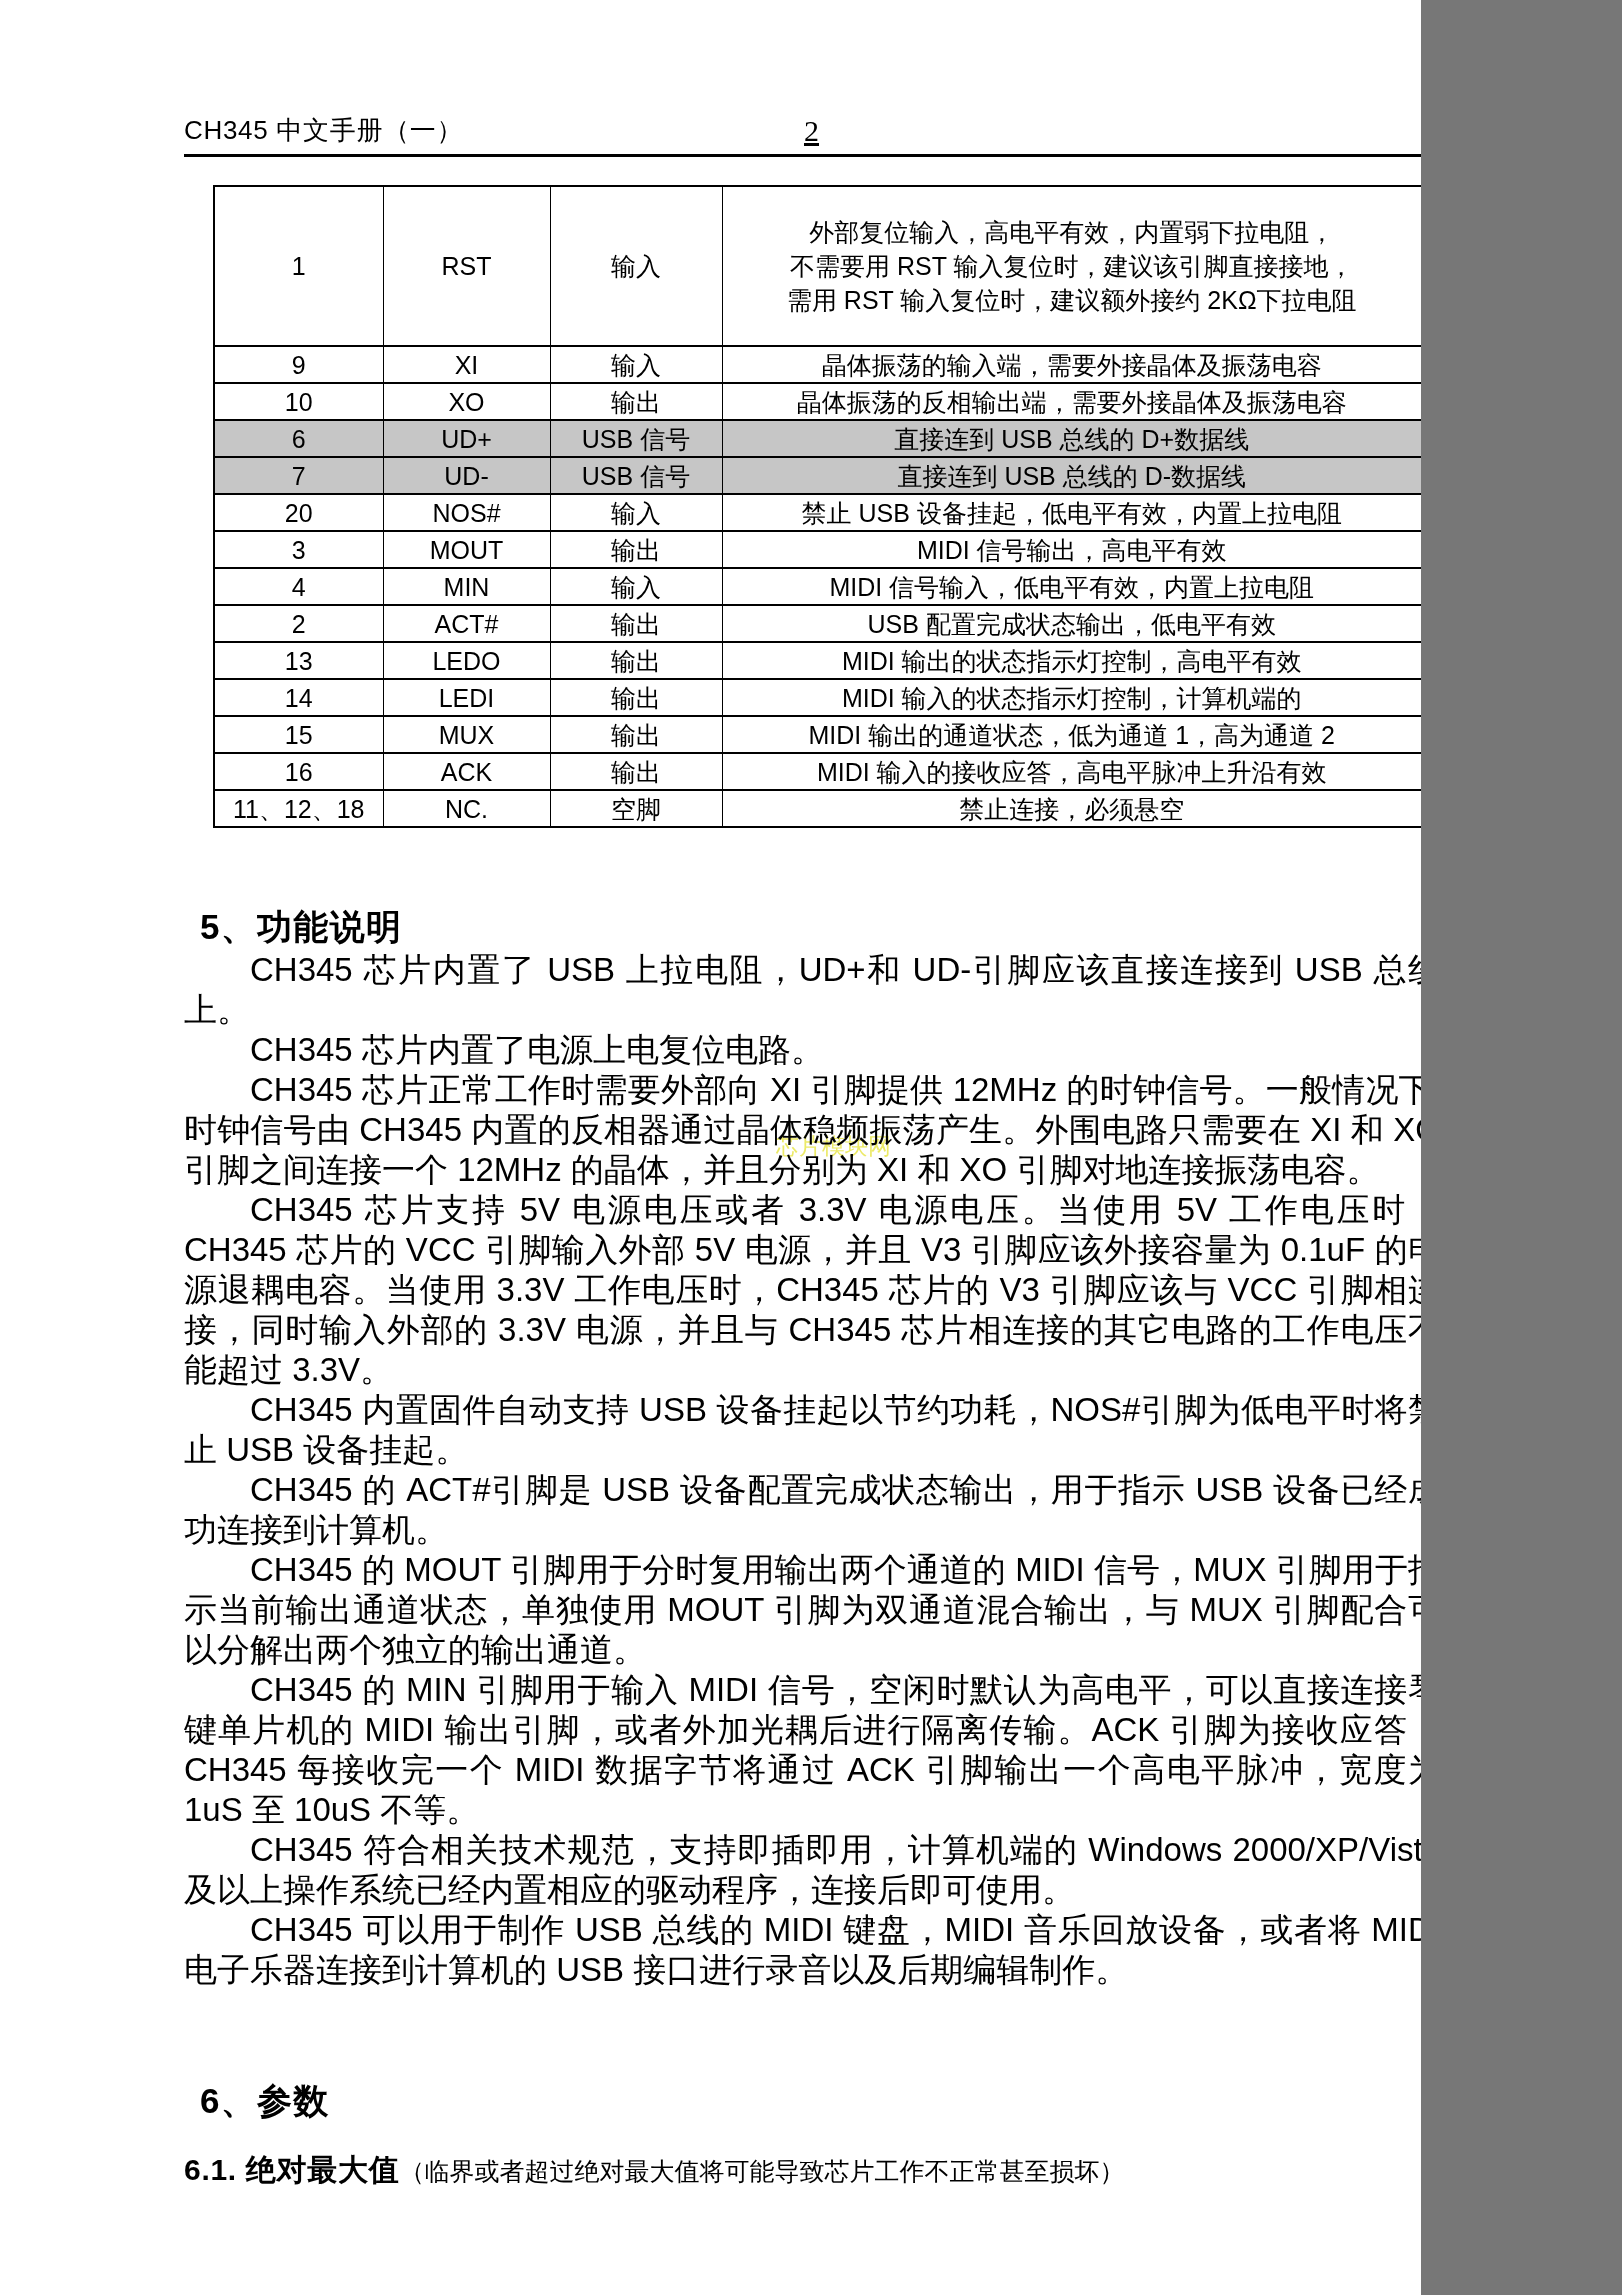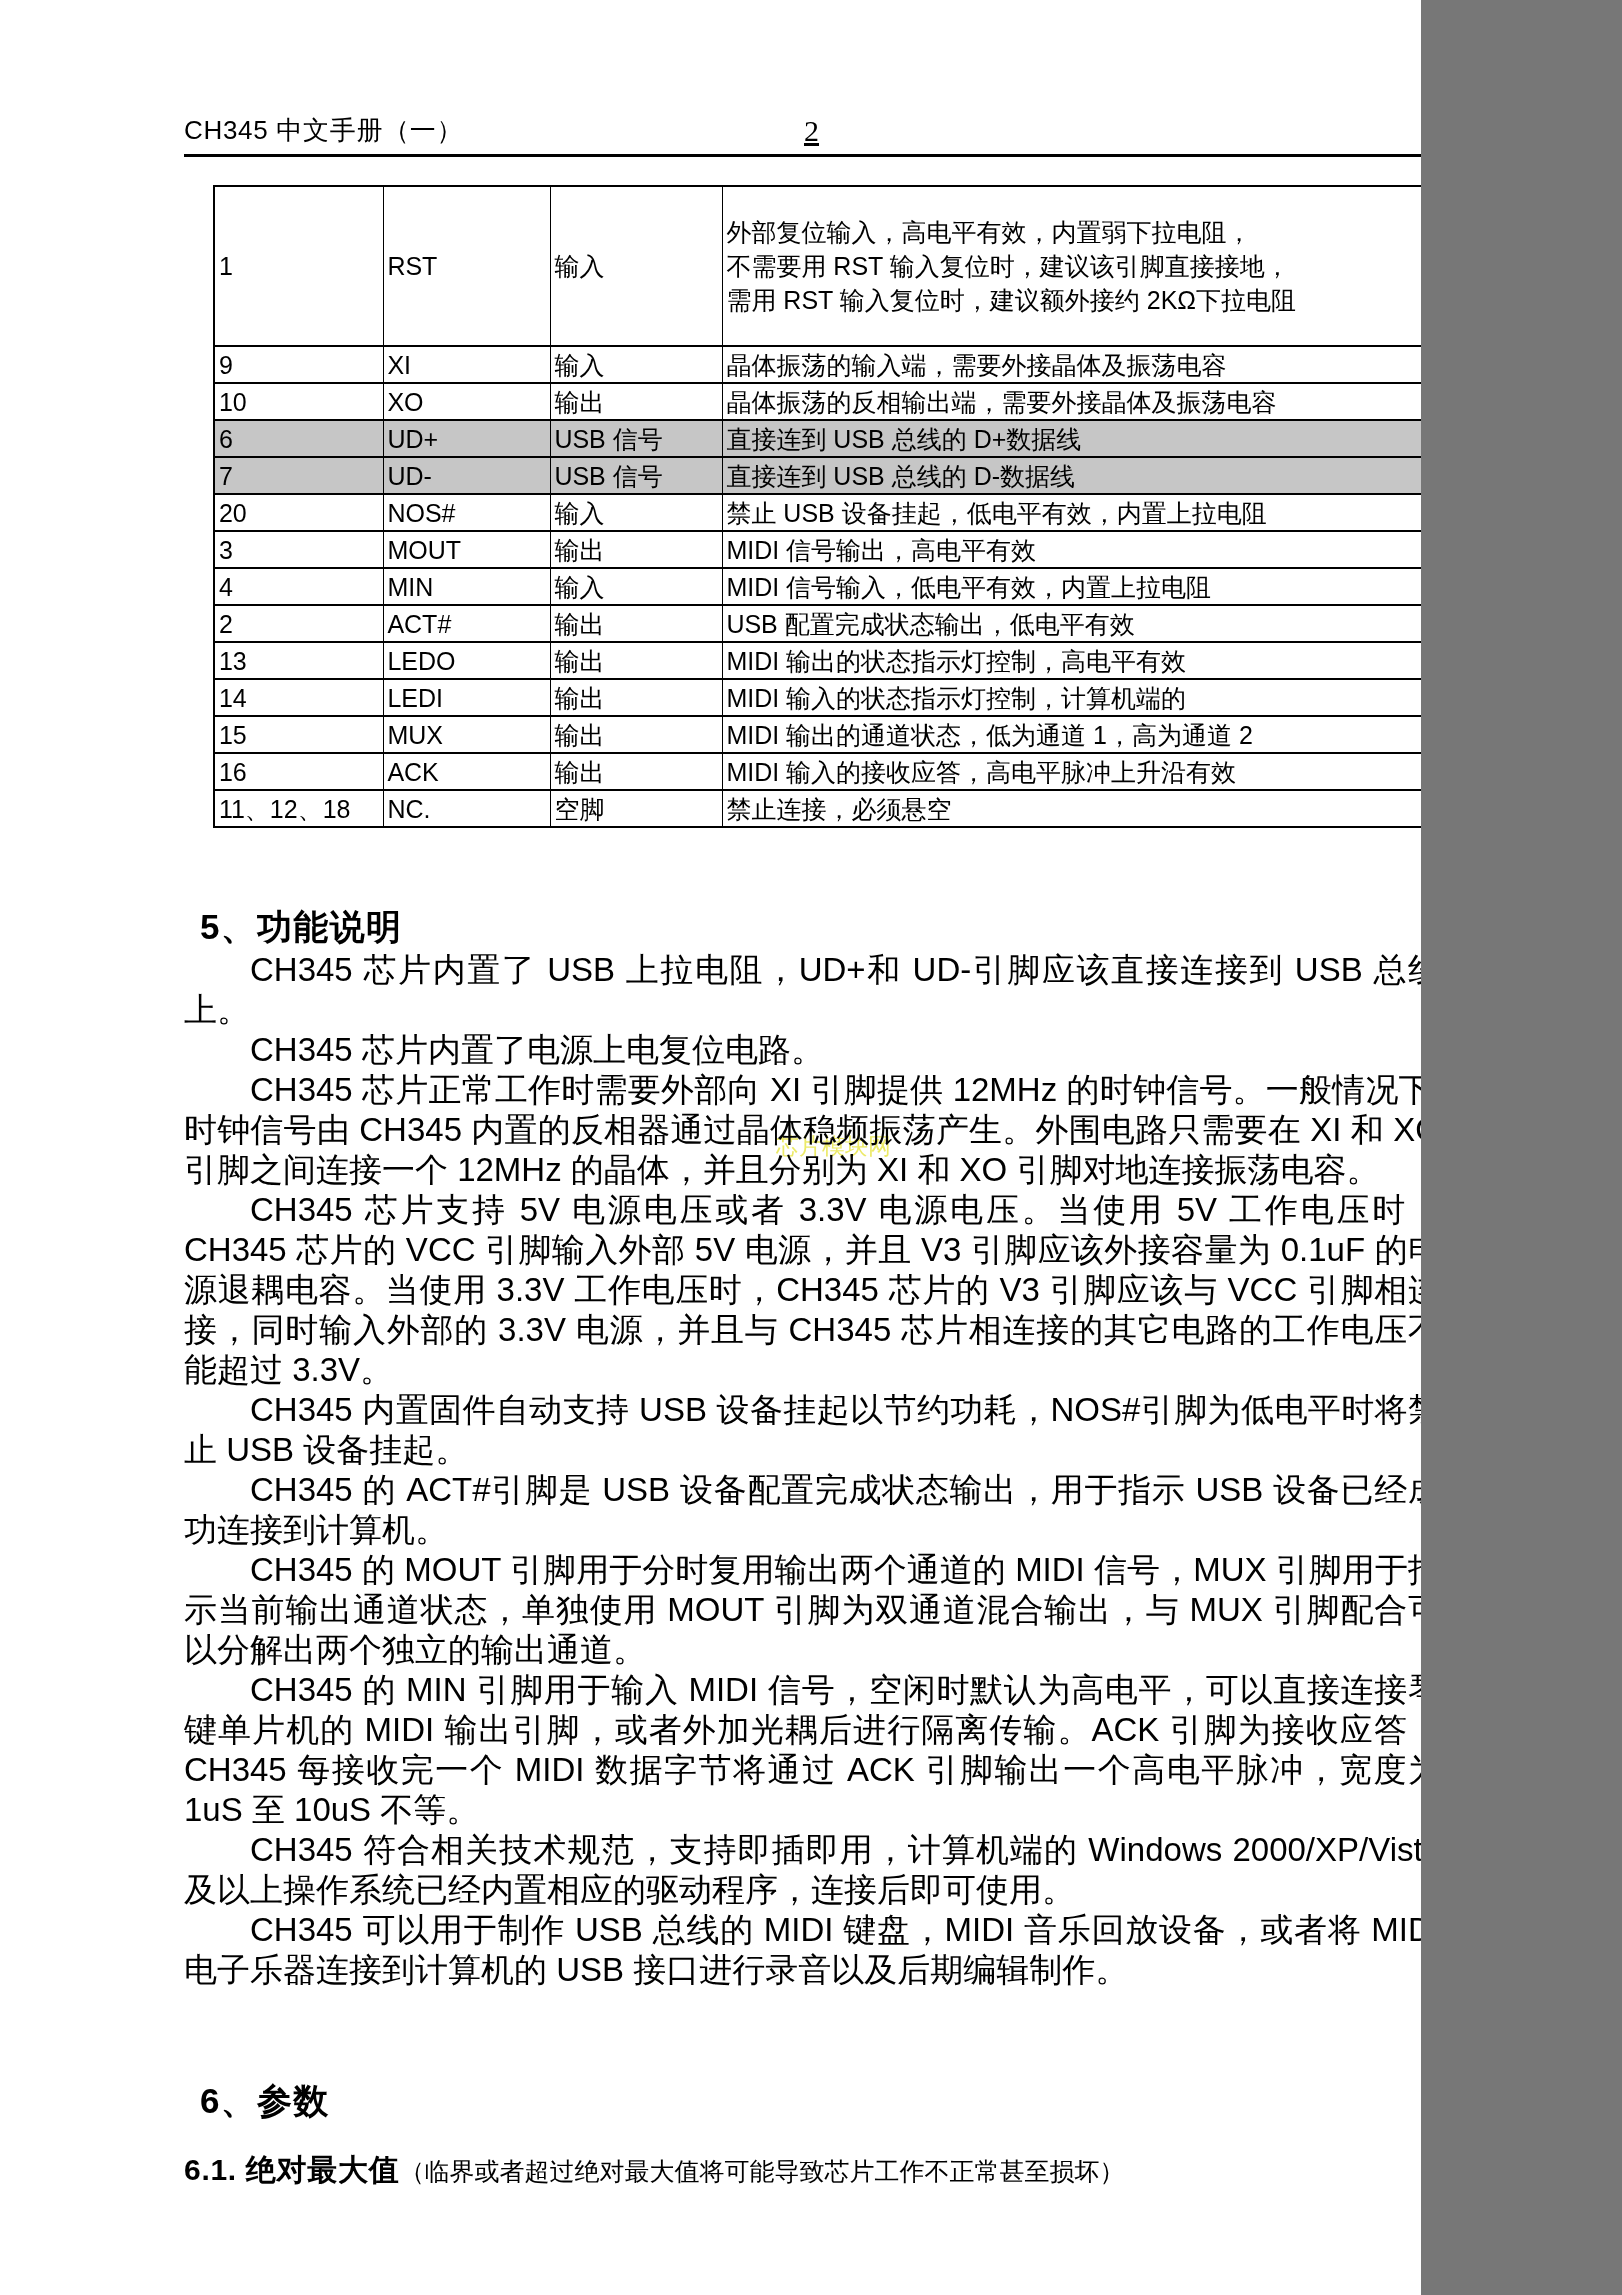--- a/index.html
+++ b/index.html
@@ -28,21 +28,21 @@
   
   .pin-table{
     position:absolute;left:213px;top:185px;width:1209px;
     border-collapse:collapse;table-layout:fixed;
     border:2.6px solid #000;
   }
   .pin-table td{
     border:1.3px solid #000;
     border-top-width:2px;border-bottom-width:2px;
     font-size:25px;line-height:34px;
-    vertical-align:middle;
+    text-align:center;vertical-align:middle;
     padding:0 3.9px;
     overflow:hidden;
   }
   .pin-table tr{height:37px;}
   .pin-table tr.tall{height:160px;}
   .pin-table td.desc{white-space:pre-line;}
   .pin-table tr.hl td{background:#c6c6c6;}
   
   .watermark{
     position:absolute;left:776px;top:1138px;

